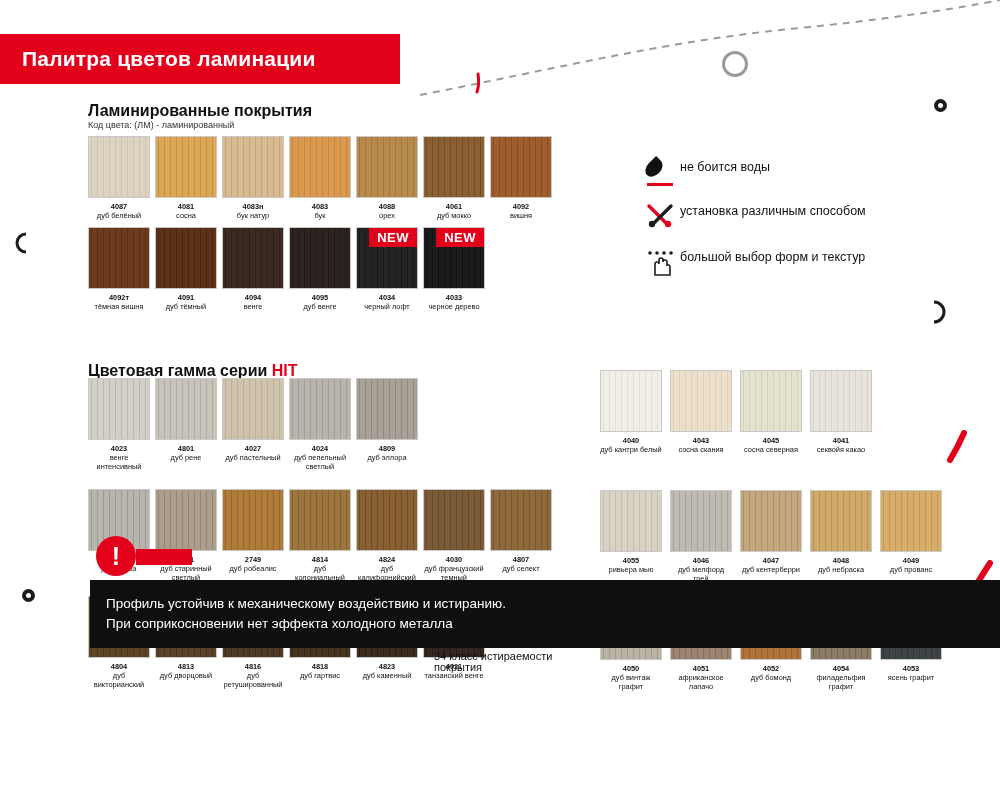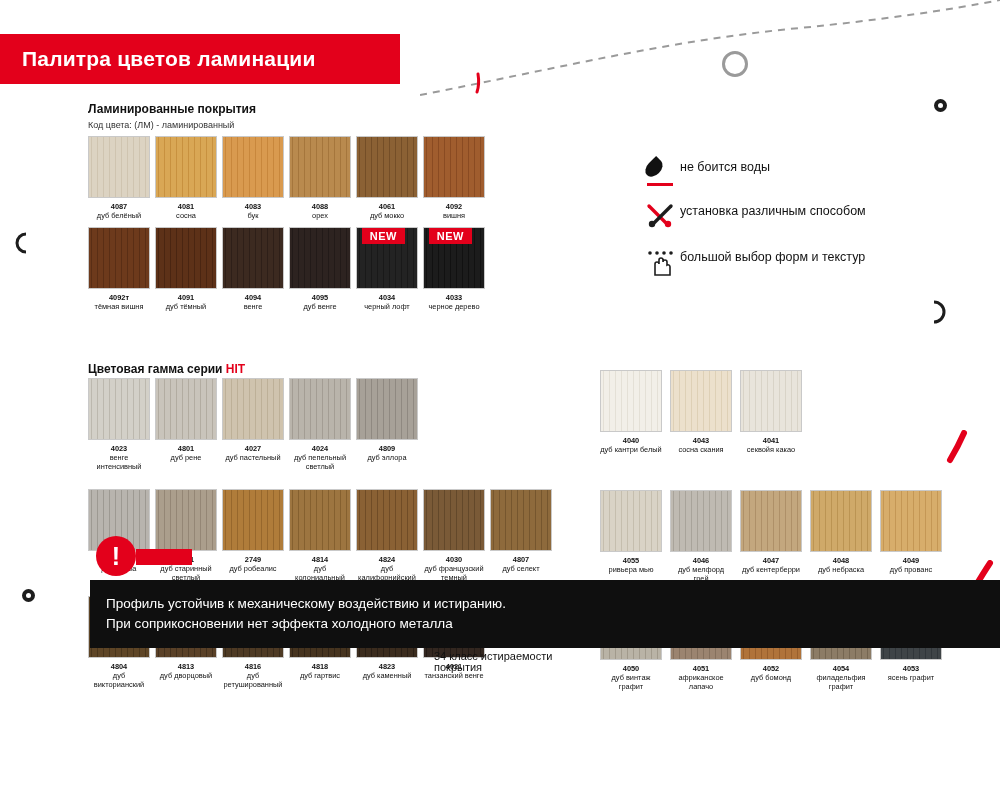--- a/index.html
+++ b/index.html
@@ -20,32 +20,32 @@
   
   .title-band{
     position:absolute;left:0;top:34px;width:400px;height:50px;background:#e3001b;
     display:flex;align-items:center;
   }
   .title-band span{
     color:#fff;font-size:21px;font-weight:bold;padding-left:22px;letter-spacing:.2px;
   }
 
   
-  .sec-title{position:absolute;font-size:12px;font-weight:bold;color:#111;}
+  .sec-title{position:absolute;font-size:16px;font-weight:bold;color:#111;}
   .sec-sub{position:absolute;font-size:9px;color:#333;}
   .hit{color:#e3001b;}
 
   
   .grid{position:absolute;display:flex;}
   .sw{width:62px;margin-right:5px;position:relative;}
   .sw .chip{width:62px;height:62px;border:1px solid #c9c9c9;box-sizing:border-box;position:relative;overflow:hidden;}
   .sw .cap{margin-top:4px;text-align:center;font-size:7.4px;line-height:9px;color:#111;}
   .sw .code{font-weight:bold;}
   .badge-new{
-    position:absolute;right:12px;top:0;background:#e3001b;color:#fff;font-size:11px;
+    position:absolute;right:0;top:0;background:#e3001b;color:#fff;font-size:13px;
     font-weight:bold;padding:2px 8px;letter-spacing:.5px;z-index:3;
   }
 
   
   .grid-r .sw{width:62px;margin-right:8px;}
   .grid-r .sw .chip{width:62px;height:62px;}
 
   
   .feat{position:absolute;display:flex;align-items:flex-start;}
   .feat .ficon{width:40px;flex:0 0 40px;display:flex;justify-content:center;align-items:center;}
@@ -116,20 +116,27 @@
         </div>
       </div>
       <div class="sw">
         <div class="chip" style="background: repeating-linear-gradient(90deg, rgb(217, 167, 85) 0px, rgb(217, 167, 85) 2px, rgb(200, 145, 63) 2px, rgb(200, 145, 63) 3px, rgb(217, 167, 85) 3px, rgb(217, 167, 85) 6px);"></div>
         <div class="cap">
           <div class="code">4081</div>
           <div>сосна</div>
         </div>
       </div>
       <div class="sw">
+        <div class="chip" style="background: repeating-linear-gradient(90deg, rgb(217, 187, 147) 0px, rgb(217, 187, 147) 2px, rgb(199, 165, 121) 2px, rgb(199, 165, 121) 3px, rgb(217, 187, 147) 3px, rgb(217, 187, 147) 6px);"></div>
+        <div class="cap">
+          <div class="code">4083н</div>
+          <div>бук натур</div>
+        </div>
+      </div>
+      <div class="sw">
         <div class="chip" style="background: repeating-linear-gradient(90deg, rgb(217, 154, 79) 0px, rgb(217, 154, 79) 2px, rgb(200, 135, 60) 2px, rgb(200, 135, 60) 3px, rgb(217, 154, 79) 3px, rgb(217, 154, 79) 6px);"></div>
         <div class="cap">
           <div class="code">4083</div>
           <div>бук</div>
         </div>
       </div>
       <div class="sw">
         <div class="chip" style="background: repeating-linear-gradient(90deg, rgb(185, 138, 78) 0px, rgb(185, 138, 78) 2px, rgb(165, 118, 60) 2px, rgb(165, 118, 60) 3px, rgb(185, 138, 78) 3px, rgb(185, 138, 78) 6px);"></div>
         <div class="cap">
           <div class="code">4088</div>
@@ -391,20 +398,27 @@
         </div>
       </div>
       <div class="sw">
         <div class="chip" style="background: repeating-linear-gradient(90deg, rgb(236, 224, 204) 0px, rgb(236, 224, 204) 2px, rgb(222, 208, 182) 2px, rgb(222, 208, 182) 3px, rgb(236, 224, 204) 3px, rgb(236, 224, 204) 6px);"></div>
         <div class="cap">
           <div class="code">4043</div>
           <div>сосна скания</div>
         </div>
       </div>
       <div class="sw">
+        <div class="chip" style="background: repeating-linear-gradient(90deg, rgb(228, 227, 207) 0px, rgb(228, 227, 207) 2px, rgb(211, 210, 184) 2px, rgb(211, 210, 184) 3px, rgb(228, 227, 207) 3px, rgb(228, 227, 207) 6px);"></div>
+        <div class="cap">
+          <div class="code">4045</div>
+          <div>сосна северная</div>
+        </div>
+      </div>
+      <div class="sw">
         <div class="chip" style="background: repeating-linear-gradient(90deg, rgb(232, 228, 219) 0px, rgb(232, 228, 219) 2px, rgb(216, 211, 199) 2px, rgb(216, 211, 199) 3px, rgb(232, 228, 219) 3px, rgb(232, 228, 219) 6px);"></div>
         <div class="cap">
           <div class="code">4041</div>
           <div>секвойя какао</div>
         </div>
       </div>
     </div>
   <div class="grid grid-r" id="r-row2" style="left:600px;top:490px;">
       <div class="sw">
         <div class="chip" style="background: repeating-linear-gradient(90deg, rgb(217, 211, 198) 0px, rgb(217, 211, 198) 2px, rgb(197, 190, 174) 2px, rgb(197, 190, 174) 3px, rgb(217, 211, 198) 3px, rgb(217, 211, 198) 6px);"></div>

